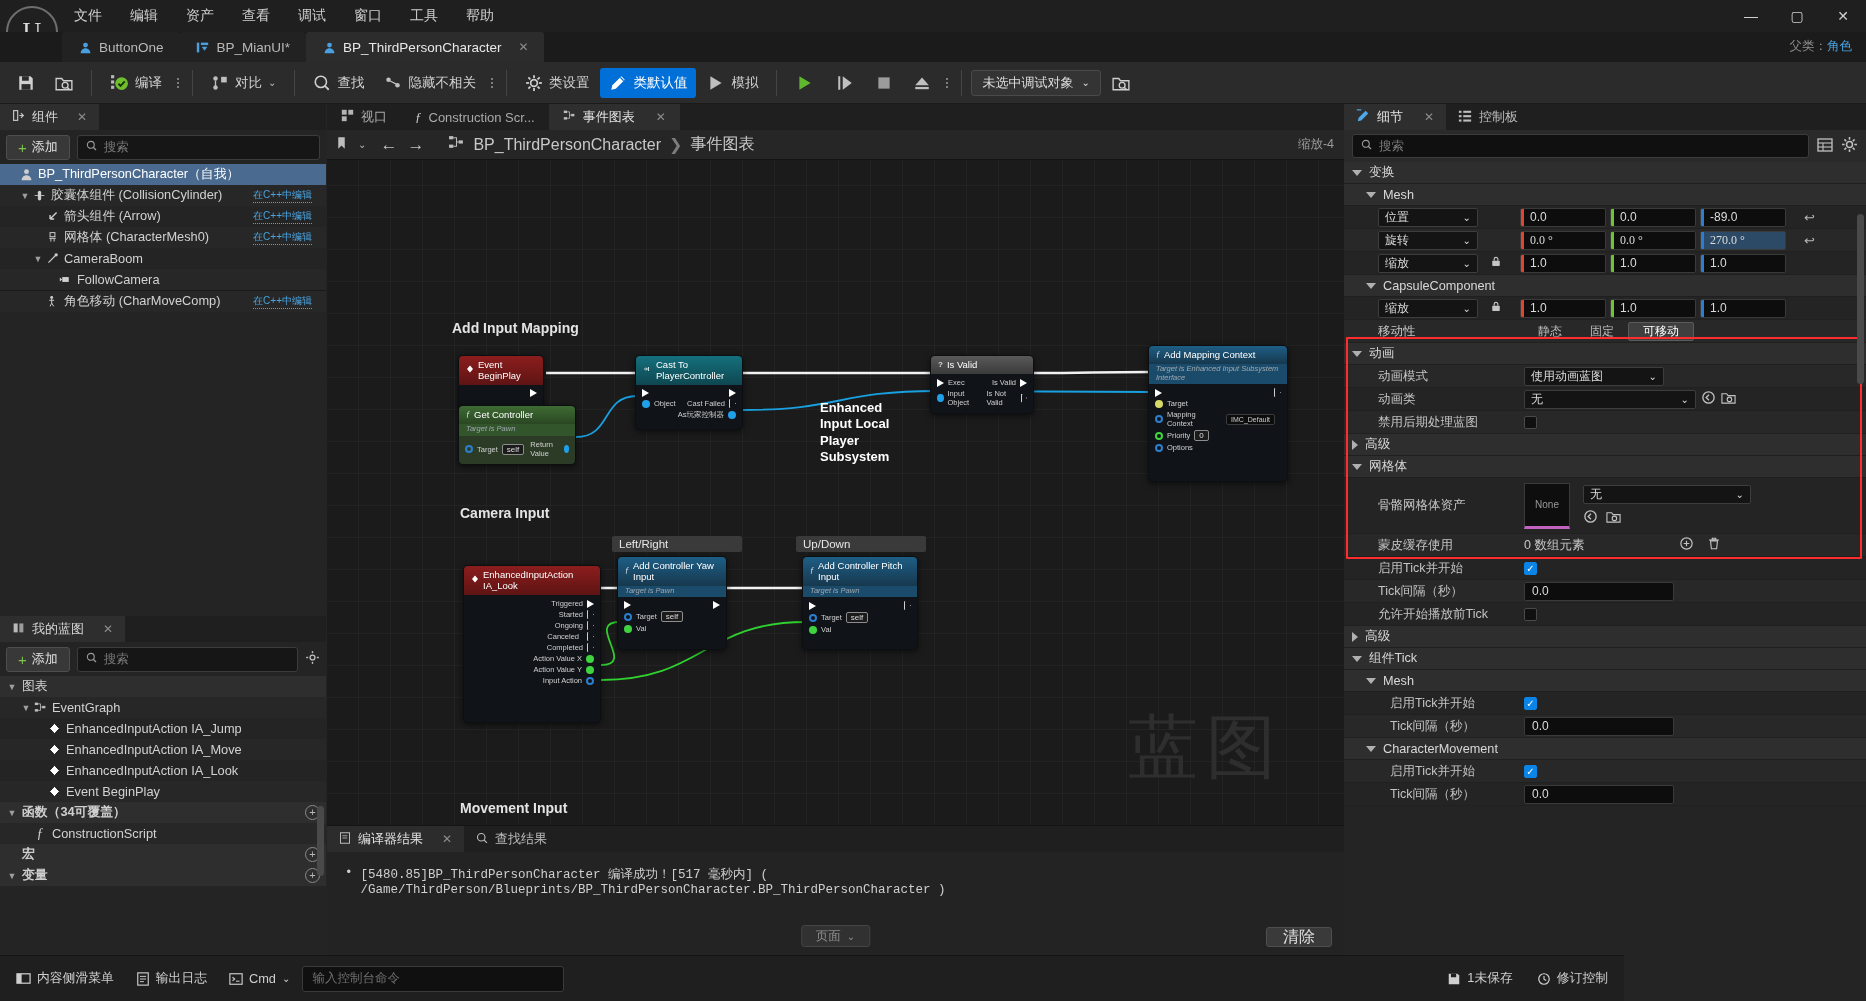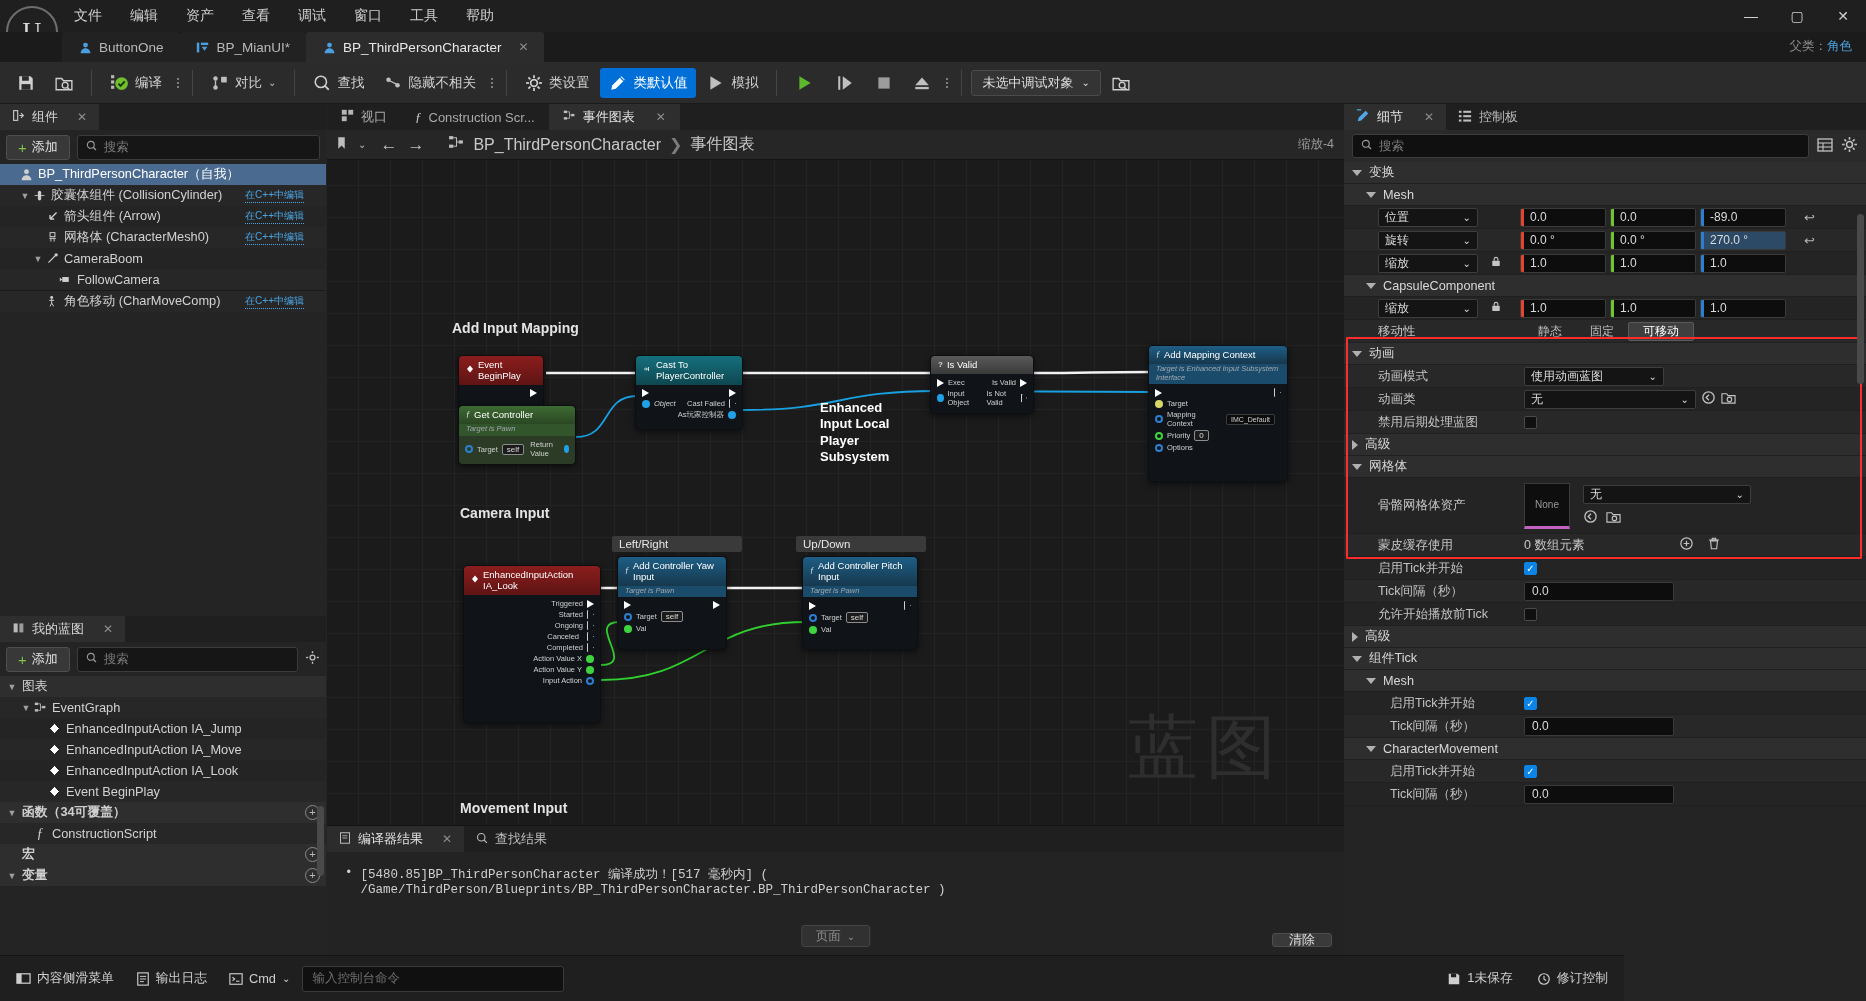--- a/index.html
+++ b/index.html
@@ -51,21 +51,21 @@
   .ptab { display:flex; align-items:center; gap:7px; padding:0 12px; background:#2e2e2e; font-size:13px; color:#d6d6d6; }
   .ptab .tclose { margin-left:12px; color:#8d8d8d; font-size:12px; }
   .panel-body { background:#242424; }
   .toolrow { height:34px; display:flex; align-items:center; gap:7px; padding:4px 6px; background:#242424; }
   .addbtn { display:flex; align-items:center; gap:5px; height:25px; padding:0 11px; background:#383838; border:1px solid #4e4e4e;
             border-radius:3px; font-size:13px; color:#e0e0e0; }
   .addbtn .plus { color:#7ec24a; font-size:15px; line-height:1; }
   .searchbox { flex:1; height:25px; background:#161616; border:1px solid #3c3c3c; border-radius:3px; display:flex;
                align-items:center; gap:7px; padding:0 8px; color:#7b7b7b; font-size:12.5px; }
 
-  .treerow { height:21px; display:flex; align-items:center; font-size:12.8px; color:#d2d2d2; padding-right:22px; }
+  .treerow { height:21px; display:flex; align-items:center; font-size:12.8px; color:#d2d2d2; padding-right:14px; }
   .treerow.sel { background:#4a6b8f; color:#fff; }
   .treerow:nth-child(even) { background:#272727; }
   .treerow.sel:nth-child(even) { background:#4a6b8f; }
   .tw { display:inline-block; width:12px; text-align:center; color:#9e9e9e; font-size:9px; }
   .ticon { width:16px; display:inline-flex; align-items:center; justify-content:center; margin-right:4px; }
   .cpp { margin-left:auto; color:#4aa3e0; font-size:10px; border-bottom:1px dotted #4aa3e0; }
 
   .sectionhdr { height:21px; background:#2e2e2e; display:flex; align-items:center; font-size:12.8px; color:#cfcfcf; padding-right:6px;}
   .plusbtn { margin-left:auto; width:15px; height:15px; border:1px solid #8a8a8a; border-radius:50%;
              display:flex; align-items:center; justify-content:center; color:#b9b9b9; font-size:11px; line-height:1; }
@@ -130,22 +130,22 @@
   .results { position:absolute; left:0; right:0; bottom:0; height:130px; background:#232323; border-top:1px solid #141414;}
   .rtabbar { height:26px; background:#1f1f1f; display:flex; align-items:stretch; }
   .rtab { display:flex; align-items:center; gap:7px; padding:0 12px; font-size:13px; color:#bcbcbc; }
   .rtab.active { background:#2c2c2c; color:#e2e2e2; }
   .rtab .tclose { margin-left:12px; color:#8d8d8d; font-size:12px; }
   .rline { padding:14px 18px 0 18px; font-size:12.5px; color:#cfcfcf; font-family:"Liberation Mono","DejaVu Sans Mono",monospace;
            display:flex; gap:8px;}
   .pagebtn { position:absolute; left:50%; transform:translateX(-50%); bottom:8px; height:22px; padding:0 14px;
              background:#313131; border:1px solid #454545; border-radius:3px; font-size:12.5px; color:#8e8e8e;
              display:flex; align-items:center; gap:6px; }
-  .clearbtn { position:absolute; right:12px; bottom:8px; height:14px; padding:0 16px; background:#3a3a3a;
-              border:1px solid #4e4e4e; border-radius:3px; font-size:13px; color:#e0e0e0; display:flex; align-items:center;}
+  .clearbtn { position:absolute; right:12px; bottom:8px; height:20px; padding:0 16px; background:#3a3a3a;
+              border:1px solid #4e4e4e; border-radius:3px; font-size:16px; color:#e0e0e0; display:flex; align-items:center;}
 
   
   .rightcol { position:absolute; right:0; top:104px; width:522px; bottom:46px; background:#242424; }
   .dtabbar { height:26px; background:#1f1f1f; display:flex; align-items:stretch; }
   .dtab { display:flex; align-items:center; gap:7px; padding:0 12px; font-size:13px; color:#bcbcbc; }
   .dtab.active { background:#2e2e2e; color:#e4e4e4; }
   .dtab .tclose { margin-left:14px; color:#8d8d8d; font-size:12px; }
   .dsearchrow { height:32px; display:flex; align-items:center; gap:8px; padding:4px 8px; background:#2a2a2a; }
   .dsearch { flex:1; height:24px; background:#101010; border:1px solid #3c3c3c; border-radius:3px;
              display:flex; align-items:center; gap:7px; padding:0 8px; color:#7b7b7b; font-size:12.5px; }
@@ -743,21 +743,21 @@
           <div class="nbody" style="min-height: 44px;">
             <div class="prow">
               <div style="display: flex; align-items: center; gap: 4px;">
                 <span class="pin exec"></span>
               </div>
               <div style="display: flex; align-items: center; gap: 4px;">
                 <span class="pin exec"></span>
               </div>
             </div>
             <div class="prow">
-              <div style="display: flex; align-items: center; gap: 4px; font-style: italic;">
+              <div style="display: flex; align-items: center; gap: 4px;">
                 <span class="pin dot blue"></span>
                 <span>Object</span>
               </div>
               <div style="display: flex; align-items: center; gap: 4px;">
                 <span>Cast Failed</span>
                 <span class="pin exec hollow"></span>
               </div>
             </div>
             <div class="prow">
               <div style="display: flex; align-items: center; gap: 4px;"></div>
@@ -1098,21 +1098,21 @@
               <span>-89.0</span>
             </div>
           </div>
           <span class="revert" style="margin-left: 18px;">↩</span>
         </div>
         <div class="prop">
           <div class="drop" style="width: 100px; margin-left: 34px;">
             <span>旋转</span>
             <span style="font-size: 10px;">⌄</span>
           </div>
-          <div style="display: flex; gap: 4px; margin-left: 42px;">
+          <div style="display: flex; gap: 4px; margin-left: 42px; font-family: Liberation Serif, serif;">
             <div class="vecfield">
               <div class="bar" style="background: rgb(225, 69, 47);"></div>
               <span>0.0 °</span>
             </div>
             <div class="vecfield">
               <div class="bar" style="background: rgb(110, 198, 46);"></div>
               <span>0.0 °</span>
             </div>
             <div class="vecfield sel">
               <div class="bar" style="background: rgb(43, 127, 208);"></div>

